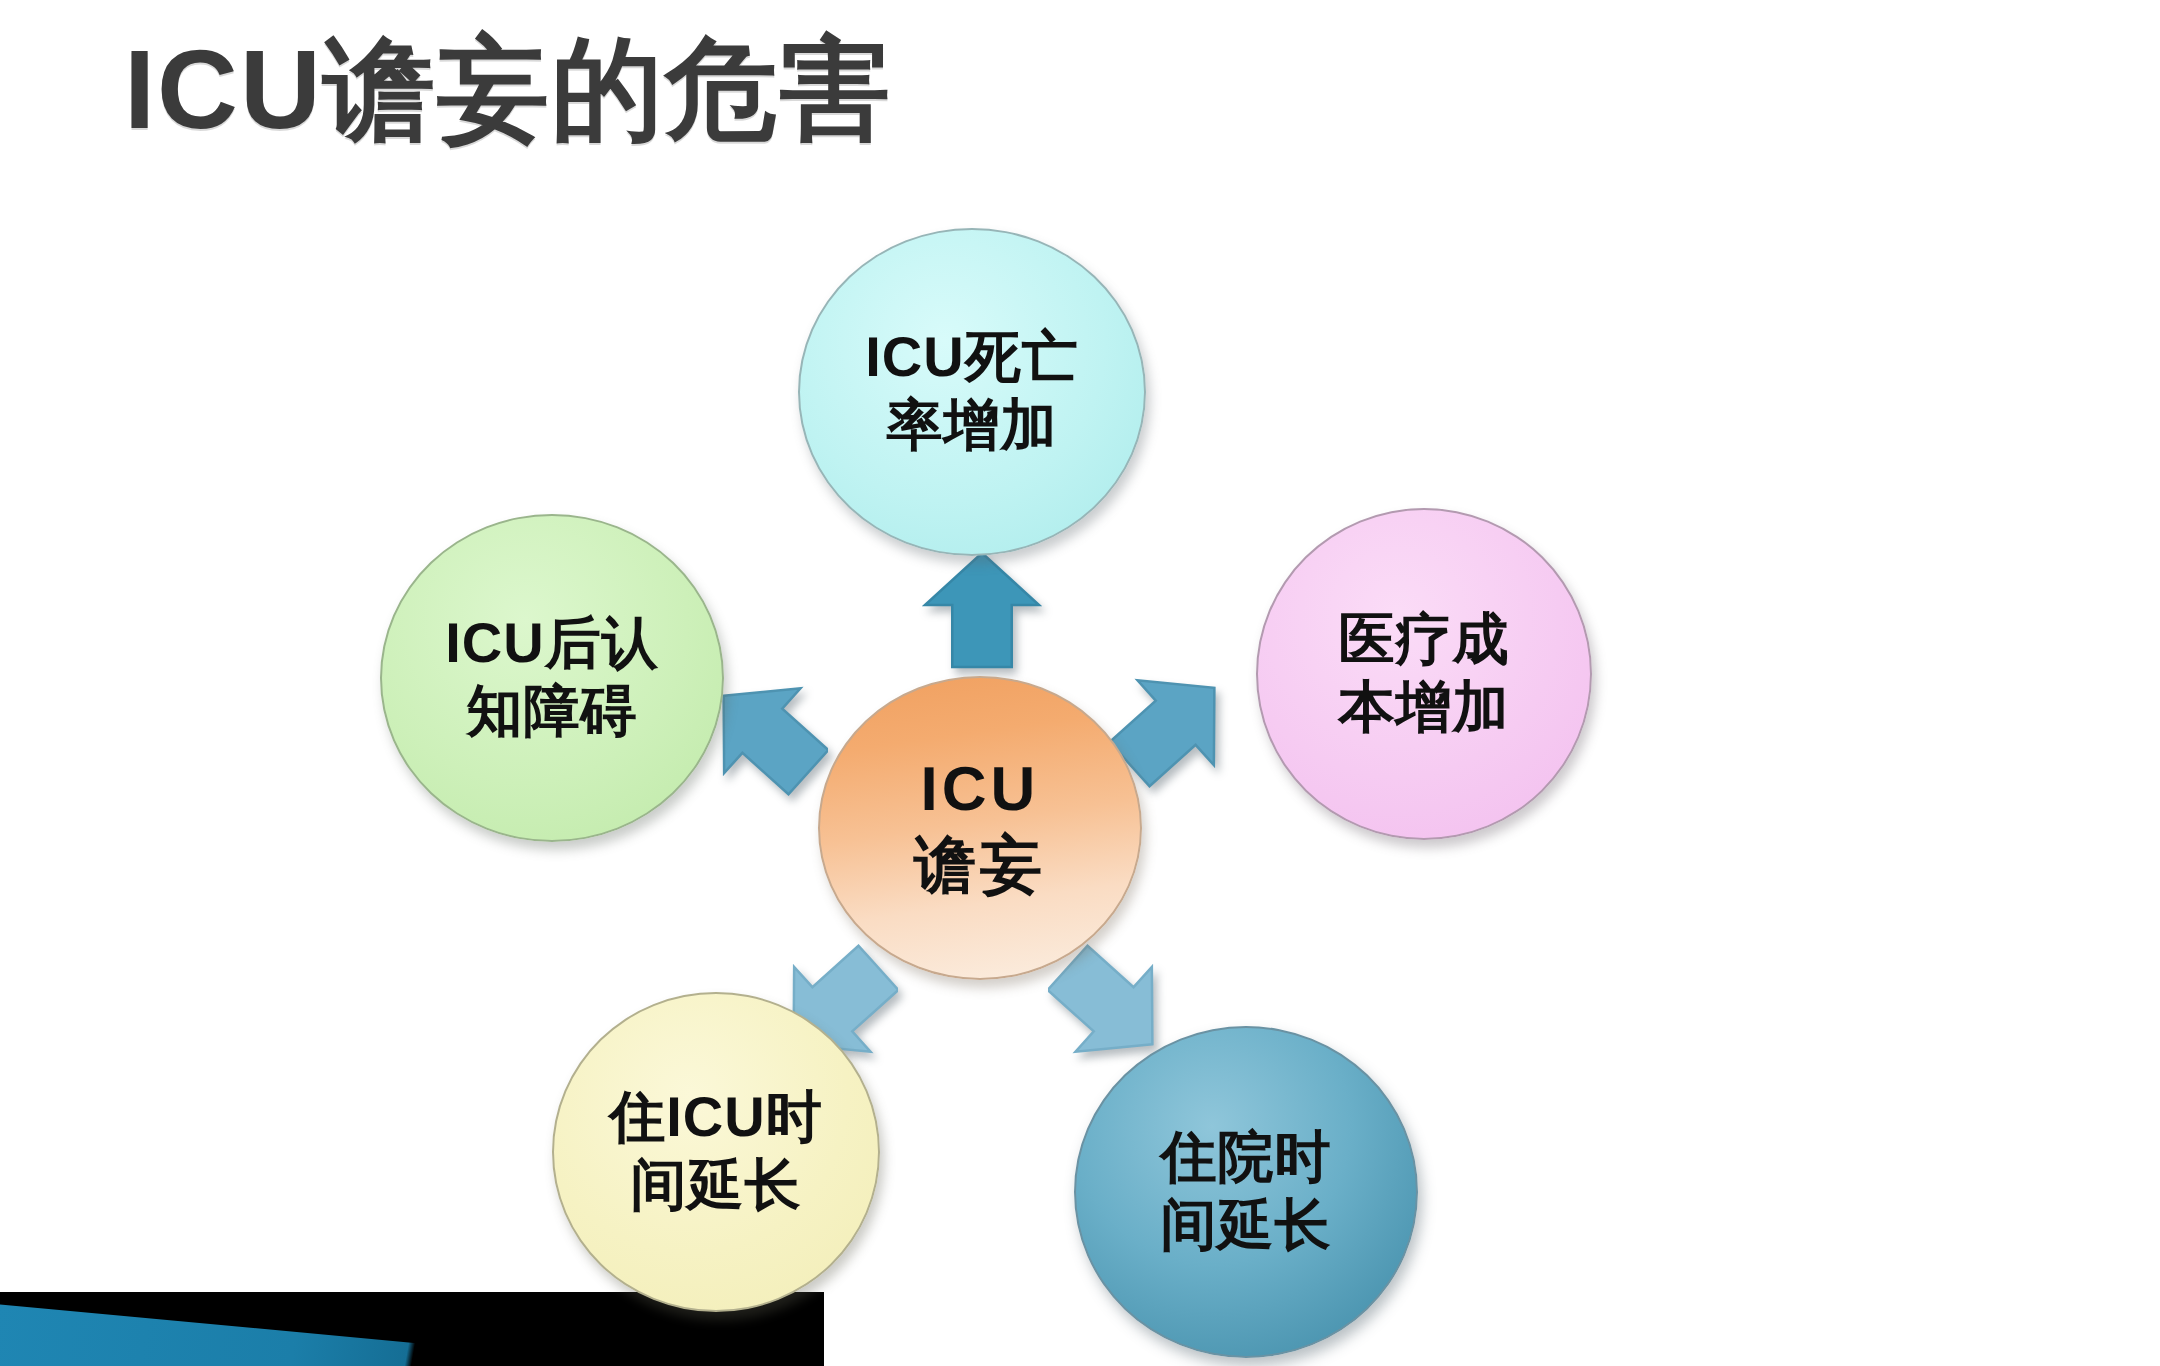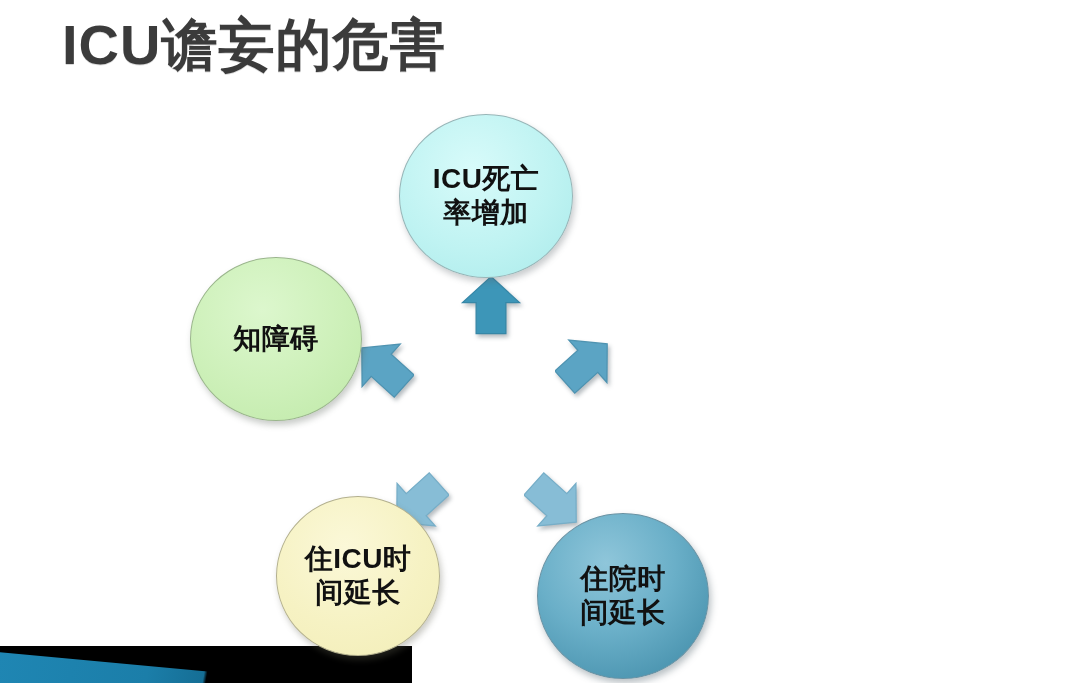--- a/index.html
+++ b/index.html
@@ -200,30 +200,39 @@
       </g>
     </svg>
   </div>
 
   <div class="bubble" id="bubble-mortality">
     <span class="line">ICU死亡</span>
     <span class="line">率增加</span>
   </div>
 
   <div class="bubble" id="bubble-cognitive">
+    <span class="line">ICU后认</span>
     <span class="line">知障碍</span>
   </div>
 
+  <div class="bubble" id="bubble-cost">
+    <span class="line">医疗成</span>
+    <span class="line">本增加</span>
+  </div>
 
   <div class="bubble" id="bubble-icu-los">
     <span class="line">住ICU时</span>
     <span class="line">间延长</span>
   </div>
 
   <div class="bubble" id="bubble-hospital-los">
     <span class="line">住院时</span>
     <span class="line">间延长</span>
   </div>
 
+  <div class="bubble" id="bubble-center">
+    <span class="line">ICU</span>
+    <span class="line">谵妄</span>
+  </div>
 
   <div id="footer-note"></div>
 
 </div>
 
 </body></html>

